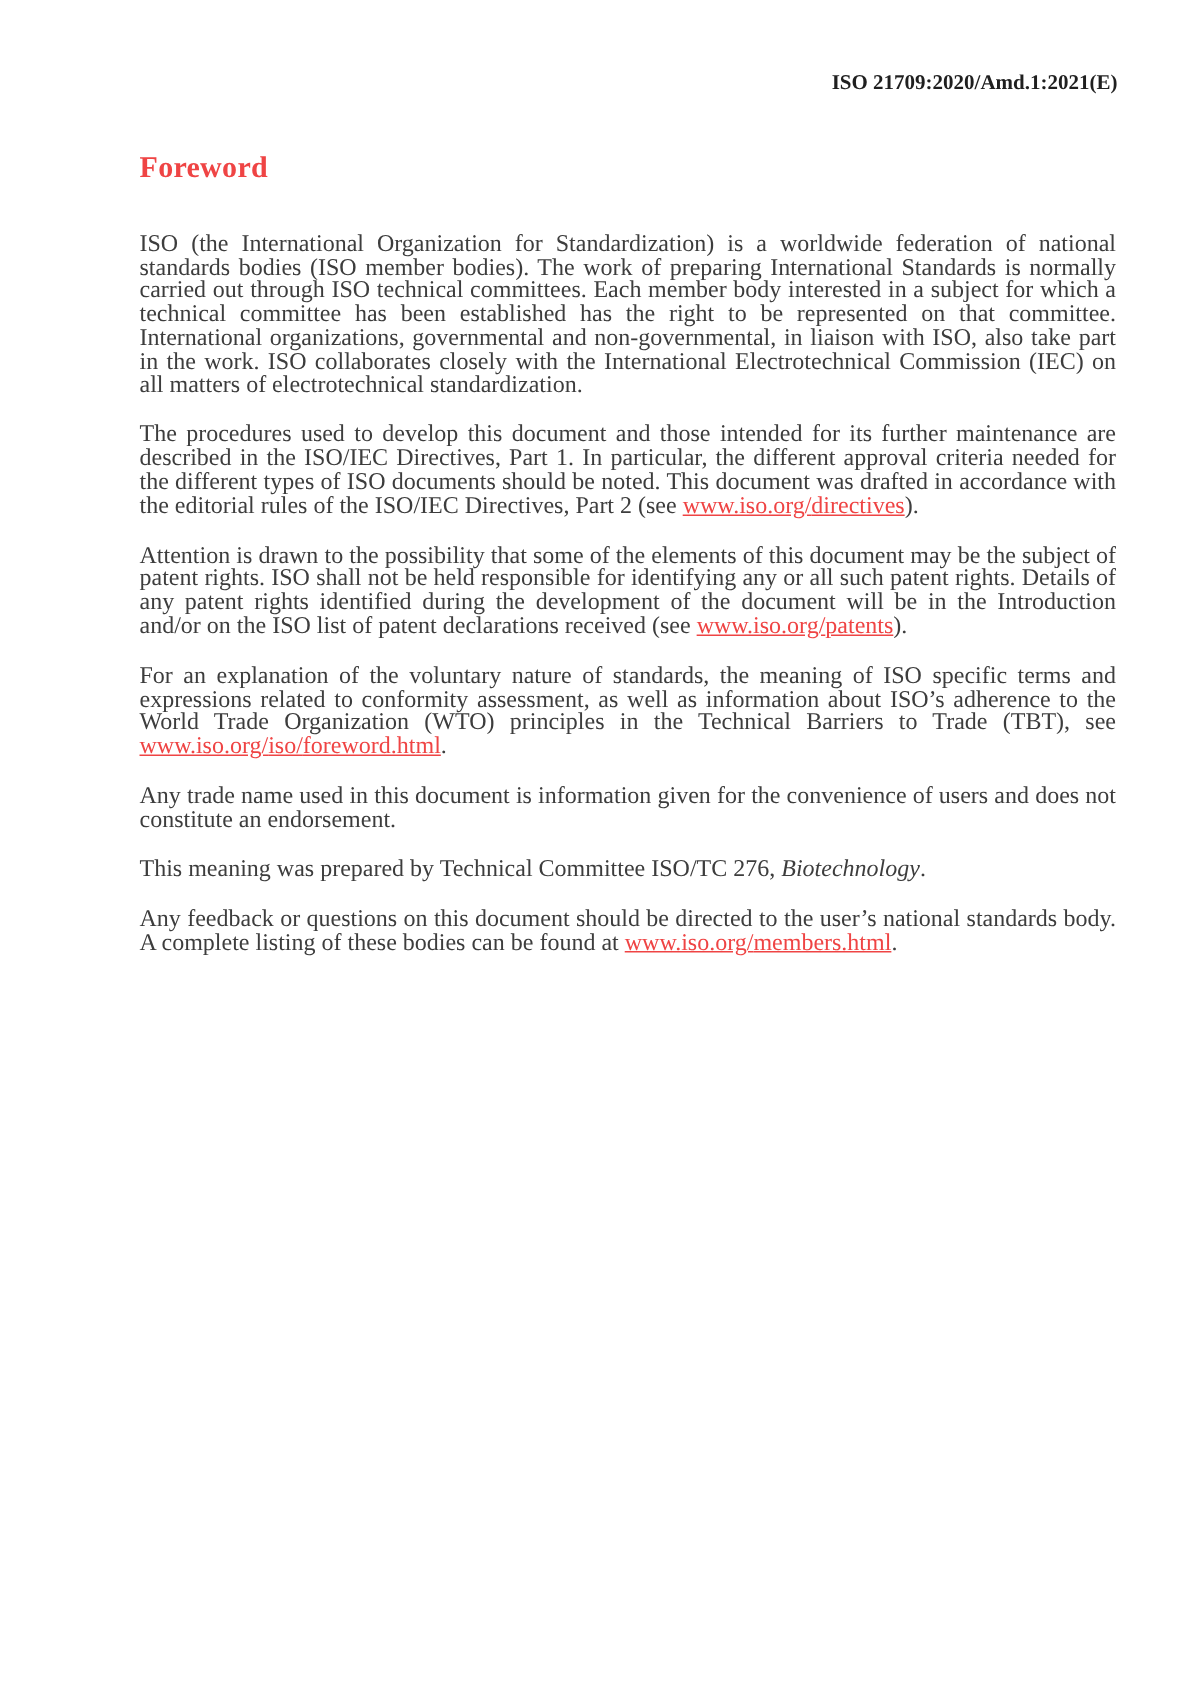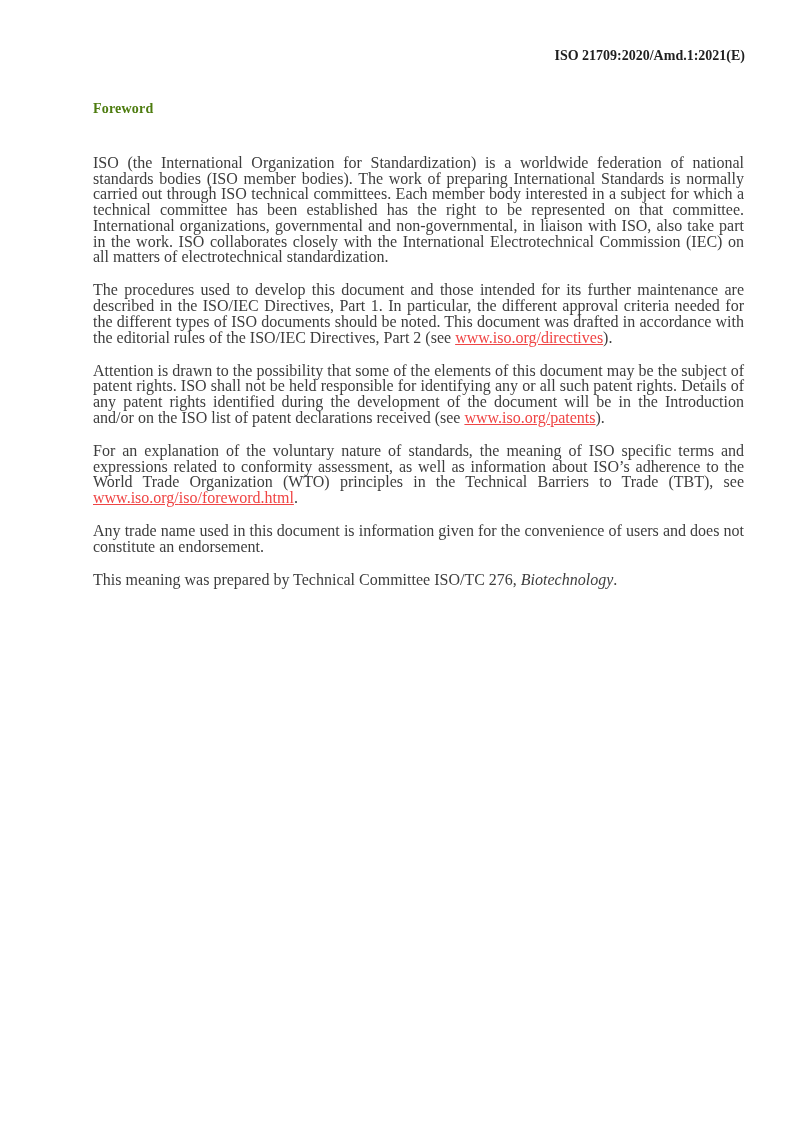--- a/index.html
+++ b/index.html
@@ -24,23 +24,23 @@
     text-align: right;
     font-size: 14px;
     font-weight: bold;
     color: #1f1f1f;
   }
   .title {
     position: absolute;
     top: 101px;
     left: 93px;
     margin: 0;
-    font-size: 14px;
+    font-size: 20px;
     font-weight: bold;
-    color: #4d7c0f;
+    color: #ef4444;
     letter-spacing: 0.2px;
   }
   .content {
     position: absolute;
     top: 155px;
     left: 93px;
     width: 651px;
     font-size: 16px;
     line-height: 15.7px;
     text-align: justify;
@@ -86,20 +86,21 @@
 
   <h1 class="title">Foreword</h1>
 
   <div class="content" id="paragraphs">
       <p><span>ISO (the International Organization for Standardization) is a worldwide federation of national standards bodies (ISO member bodies). The work of preparing International Standards is normally carried out through ISO technical committees. Each member body interested in a subject for which a technical committee has been established has the right to be represented on that committee. International organizations, governmental and non-governmental, in liaison with ISO, also take part in the work. ISO collaborates closely with the International Electrotechnical Commission (IEC) on all matters of electrotechnical standardization.</span></p>
       <p><span>The procedures used to develop this document and those intended for its further maintenance are described in the ISO/IEC Directives, Part 1. In particular, the different approval criteria needed for the different types of ISO documents should be noted. This document was drafted in accordance with the editorial rules of the ISO/IEC Directives, Part 2 (see </span><a href="#">www.iso.org/<wbr>directives</a><span>).</span></p>
       <p><span>Attention is drawn to the possibility that some of the elements of this document may be the subject of patent rights. ISO shall not be held responsible for identifying any or all such patent rights. Details of any patent rights identified during the development of the document will be in the Introduction and/or on the ISO list of patent declarations received (see </span><a href="#">www.iso.org/<wbr>patents</a><span>).</span></p>
       <p><span>For an explanation of the voluntary nature of standards, the meaning of ISO specific terms and expressions related to conformity assessment, as well as information about ISO’s adherence to the World Trade Organization (WTO) principles in the Technical Barriers to Trade (TBT), see </span><a href="#">www.iso.org/<wbr>iso/<wbr>foreword.html</a><span>.</span></p>
       <p><span>Any trade name used in this document is information given for the convenience of users and does not constitute an endorsement.</span></p>
       <p><span>This meaning was prepared by Technical Committee ISO/TC 276, </span><em>Biotechnology</em><span>.</span></p>
+      <p><span>Any feedback or questions on this document should be directed to the user’s national standards body. A complete listing of these bodies can be found at </span><a href="#">www.iso.org/<wbr>members.html</a><span>.</span></p>
     </div>
 
   <div class="footer">
     <span class="copyright">© ISO 2021 – All rights reserved</span>
     <span class="page-number">iii</span>
   </div>
 
 </div>
 
 </body></html>

